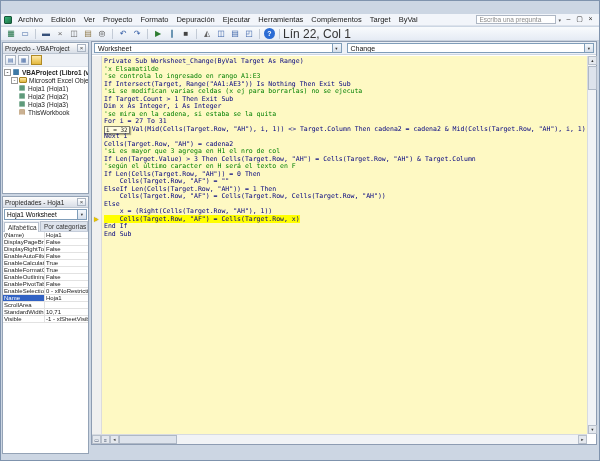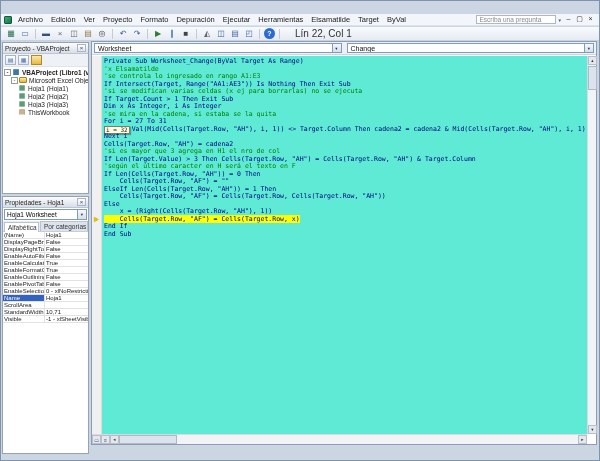--- a/index.html
+++ b/index.html
@@ -33,21 +33,21 @@
   .ask-drop{font-size:5px;color:#555;}
 
   
   .toolbar{position:absolute;left:0;top:26px;right:0;height:14px;
     background:linear-gradient(#f9fbfd,#e5ebf4);border-bottom:1px solid #c9d2de;
     display:flex;align-items:center;padding:0 3px;}
   .tb-icon{width:12px;height:12px;display:flex;align-items:center;justify-content:center;
     font-size:8px;margin:0 1px;border-radius:2px;flex:none;}
   .tb-icon.round{border-radius:50%;font-size:7px;font-weight:bold;width:11px;height:11px;}
   .tb-sep{width:1px;height:10px;background:#c3cbd6;margin:0 3px;flex:none;}
-  .tb-status{font-size:10px;color:#333;margin-left:12px;white-space:nowrap;}
+  .tb-status{font-size:12px;color:#333;margin-left:0;white-space:nowrap;}
 
   
   .panel{position:absolute;left:1px;width:87px;background:#fff;border:1px solid #94a3b6;}
   .panel-header{height:11px;background:linear-gradient(#fdfdfd,#d8dee7);border-bottom:1px solid #bcc5d1;
     display:flex;align-items:center;justify-content:space-between;font-size:6.5px;color:#222;padding:0 2px;}
   .panel-close{width:9px;height:8px;font-size:6px;line-height:7px;text-align:center;color:#444;
     border:1px solid #aab4c2;background:linear-gradient(#fff,#dfe6ef);}
   .panel-close::before{content:"×";}
 
   #project-panel{top:41px;height:152px;}
@@ -80,21 +80,21 @@
   .prop-name{width:42px;flex:none;border-right:1px solid #e2e2e2;padding:0 1px;overflow:hidden;white-space:nowrap;}
   .prop-val{flex:1;padding:0 1px;overflow:hidden;white-space:nowrap;}
   .prop-row.selected .prop-name{background:#3162c4;color:#fff;}
 
   
   #code-window{position:absolute;left:90px;top:40px;right:2px;bottom:15px;background:#fff;border:1px solid #8d9cb2;}
   .combos{position:absolute;left:0;top:0;right:0;height:13px;background:#edf1f7;border-bottom:1px solid #cdd5e0;
     display:flex;gap:5px;padding:1px 2px;}
   .combo{flex:1;background:#fff;border:1px solid #7f9db9;font-size:7px;color:#111;
     display:flex;align-items:center;justify-content:space-between;padding-left:3px;overflow:hidden;white-space:nowrap;}
-  .code-body{position:absolute;left:0;top:14px;right:9px;bottom:10px;overflow:hidden;background:#5eead4;}
+  .code-body{position:absolute;left:0;top:14px;right:9px;bottom:10px;overflow:hidden;background:#fef9c3;}
   .margin-strip{position:absolute;left:0;top:0;bottom:0;width:10px;background:#f0f0f0;border-right:1px solid #dcdcdc;}
   #exec-arrow{position:absolute;left:2px;top:0;font-size:6px;color:#e6c300;text-shadow:0 0 1px #8a7400;line-height:7.5px;}
   #code-lines{position:absolute;left:12px;top:2px;right:0;font-family:"DejaVu Sans Mono",monospace;
     font-size:6.5px;line-height:7.5px;color:#00007f;white-space:pre;}
   .line{height:7.5px;}
   .line.comment{color:#007f00;}
   .hl{background:#ffff00;}
   .datatip{display:inline-block;border:1px solid #7d7d6e;background:#fffce1;color:#222;
     font-size:6px;line-height:6px;padding:0 1px;margin-right:2px;box-shadow:1px 1px 1px rgba(0,0,0,.3);vertical-align:top;}
 
@@ -125,21 +125,21 @@
     <span class="excel-icon"></span>
     <span style="display:flex">
         <span class="menu-item">Archivo</span>
         <span class="menu-item">Edición</span>
         <span class="menu-item">Ver</span>
         <span class="menu-item">Proyecto</span>
         <span class="menu-item">Formato</span>
         <span class="menu-item">Depuración</span>
         <span class="menu-item">Ejecutar</span>
         <span class="menu-item">Herramientas</span>
-        <span class="menu-item">Elsamatilde</span>
+        <span class="menu-item">Complementos</span>
         <span class="menu-item">Target</span>
         <span class="menu-item">ByVal</span>
       </span>
     <span class="menubar-right">
       <span class="qbox">Escriba una pregunta</span>
       <span class="ask-drop">▾</span>
       <span style="display:flex">
           <span class="mdi-btn">–</span>
           <span class="mdi-btn">▢</span>
           <span class="mdi-btn">×</span>

